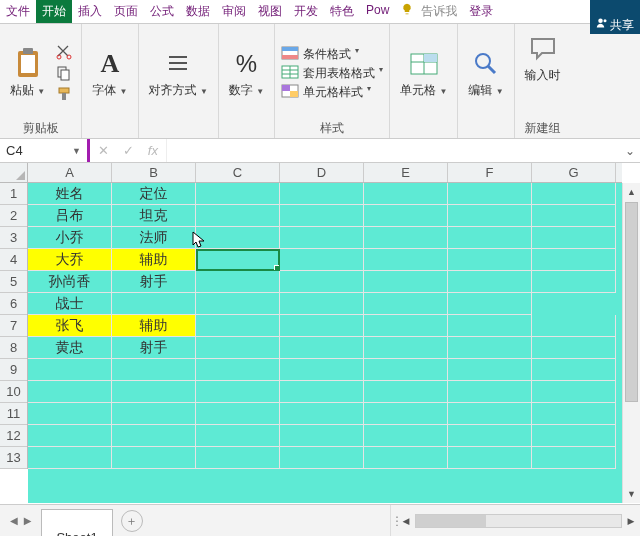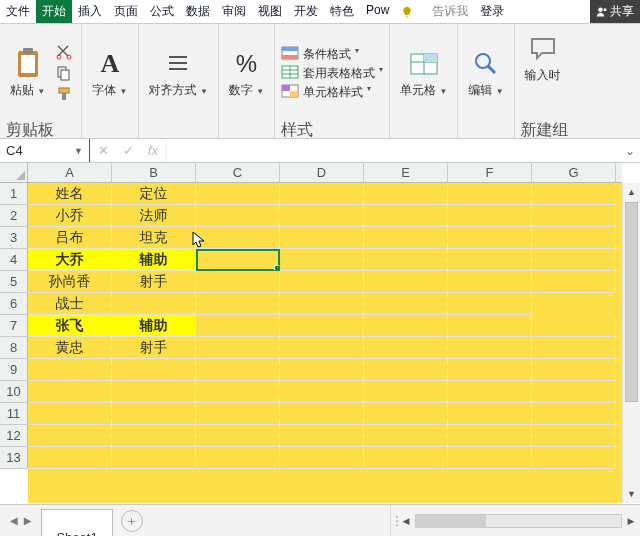--- a/index.html
+++ b/index.html
@@ -17,76 +17,76 @@
   .menubar {
     display: flex;
     align-items: stretch;
     height: 24px;
     background: #fff;
     border-bottom: 1px solid #ccc;
   }
   .menubar .tab {
     padding: 3px 6px;
     font-size: 12px;
-    color: #0f172a;
+    color: #701a75;
     cursor: default;
     white-space: nowrap;
   }
   .menubar .tab.active {
     background: #0b7a3d;
     color: #ffffff;
   }
   .menubar .spacer { flex: 1; }
   .menubar .tell {
-    display: flex; align-items: center; gap: 19px;
+    display: flex; align-items: flex-start; gap: 8px;
     color: #888;
   }
   .menubar .login { padding: 3px 6px; }
   .menubar .share {
-    background: #404040; color: #fff; padding: 8px 6px;
-    display:flex; align-items:center; gap:2px;
+    background: #0c4a6e; color: #fff; padding: 17px 6px;
+    display:flex; align-items:flex-start; gap:2px;
   }
   .bulb { width: 12px; height: 12px; display: inline-block; }
   .peop { width: 12px; height: 12px; display: inline-block; }
   
   .ribbon {
     height: 115px;
     background: #f3f3f3;
     border-bottom: 1px solid #ccc;
     display: flex;
     align-items: stretch;
   }
   .ribbon-group {
     border-right: 1px solid #d8d8d8;
     display: flex;
     flex-direction: column;
     padding: 2px 6px 0 6px;
   }
   .ribbon-group .body { flex: 1; display: flex; align-items: center; gap: 4px; }
   .ribbon-group .label {
-    height: 18px; font-size: 16px; color: #555;
+    height: 18px; text-align: center; font-size: 12px; color: #555;
   }
   .big-btn {
     display: flex; flex-direction: column; align-items: center;
     padding: 2px 4px; cursor: default; min-width: 42px;
   }
   .big-btn .ico { width: 34px; height: 34px; display:flex; align-items:center; justify-content:center; }
   .big-btn .txt { font-size: 12px; margin-top: 2px; text-align:center; line-height:14px;}
   .drop-caret { font-size: 8px; color:#555; }
   .mini-col { display:flex; flex-direction:column; gap:3px; justify-content:center; }
   .mini { width:22px; height:18px; display:flex; align-items:center; justify-content:center; }
   .style-list { display:flex; flex-direction:column; gap:2px; }
   .style-item { display:flex; align-items:flex-start; gap:4px; font-size:12px; }
   .style-item .sico { width:18px; height:14px; display:inline-block;}
   
   .fx-row {
     height: 24px; display:flex; align-items:stretch; border-bottom:1px solid #ccc;
   }
   .namebox {
-    width: 90px; border-right:1px solid #a21caf; padding:2px 6px; font-size:13px;
+    width: 90px; border-right:3px solid #a21caf; padding:2px 6px; font-size:13px;
     display:flex; align-items:center; justify-content:space-between;
   }
   .namebox .dd { font-size:9px; color:#666;}
   .fx-btns { display:flex; align-items:center; padding: 0 8px; color:#bbb; gap:14px; border-right:1px solid #eee;}
   .fx-btns span { font-size:13px;}
   .fx-input { flex:1; padding:2px 6px;}
   .fx-expand { width:20px; display:flex; align-items:center; justify-content:center; color:#666;}
   
   .sheet-wrap { position:relative; height: 340px; overflow:hidden; }
   .corner {
@@ -108,29 +108,29 @@
   .row-headers {
     position:absolute; left:0; top:20px; width:28px;
     display:flex; flex-direction:column; background:#eef1f2; border-right:1px solid #bbb;
   }
   .row-h {
     height:22px; text-align:center; font-size:13px; color:#555;
     border-bottom:1px solid #ccc; line-height:22px;
   }
   .grid {
     position:absolute; left:28px; top:20px; right:18px; bottom:0;
-    background:#fde047;
+    background:#5eead4;
   }
   .g-row { display:flex; height:22px; }
   .g-cell {
     width:84px; height:22px; border-right:1px solid #e4e4e4; border-bottom:1px solid #e4e4e4;
     font-size:14px; text-align:center; line-height:21px; font-family:"SimSun","Microsoft YaHei";
     overflow:hidden;
   }
-  .hl { background:#ffff00;font-weight:bold;}
+  .hl { background:#ffff00;}
   .sel { outline:2px solid #1a8a46; outline-offset:-2px; position:relative;}
   .sel::after{
     content:""; position:absolute; right:-3px; bottom:-3px; width:6px; height:6px;
     background:#1a8a46; border:1px solid #fff;
   }
   .vscroll {
     position:absolute; right:0; top:20px; width:18px; bottom:0;
     background:#f3f3f3; border-left:1px solid #ddd;
   }
   .vscroll .up, .vscroll .down {
@@ -394,31 +394,31 @@
       <div class="g-row">
         <div class="g-cell">姓名</div>
         <div class="g-cell">定位</div>
         <div class="g-cell"></div>
         <div class="g-cell"></div>
         <div class="g-cell"></div>
         <div class="g-cell"></div>
         <div class="g-cell"></div>
       </div>
       <div class="g-row">
+        <div class="g-cell">吕布</div>
+        <div class="g-cell">坦克</div>
+        <div class="g-cell"></div>
+        <div class="g-cell"></div>
+        <div class="g-cell"></div>
+        <div class="g-cell"></div>
+        <div class="g-cell"></div>
+      </div>
+      <div class="g-row">
         <div class="g-cell">小乔</div>
         <div class="g-cell">法师</div>
-        <div class="g-cell"></div>
-        <div class="g-cell"></div>
-        <div class="g-cell"></div>
-        <div class="g-cell"></div>
-        <div class="g-cell"></div>
-      </div>
-      <div class="g-row">
-        <div class="g-cell">吕布</div>
-        <div class="g-cell">坦克</div>
         <div class="g-cell"></div>
         <div class="g-cell"></div>
         <div class="g-cell"></div>
         <div class="g-cell"></div>
         <div class="g-cell"></div>
       </div>
       <div class="g-row">
         <div class="g-cell hl">大乔</div>
         <div class="g-cell hl">辅助</div>
         <div class="g-cell sel"></div>

